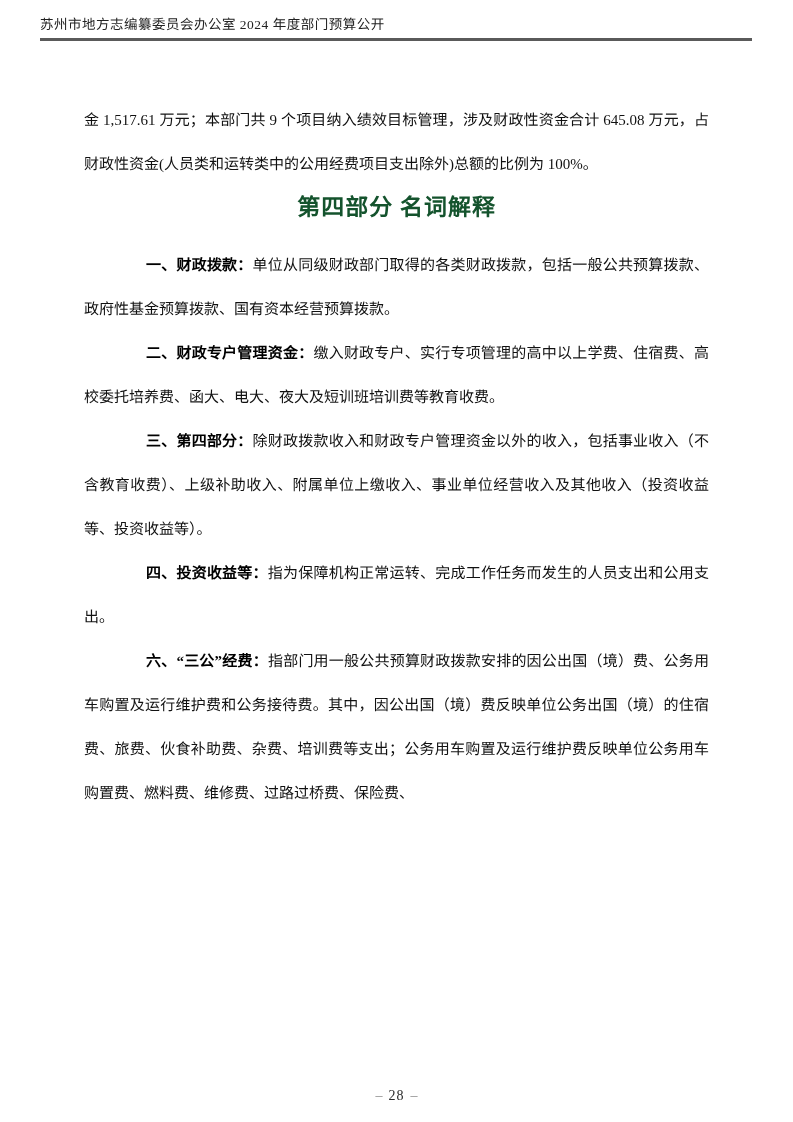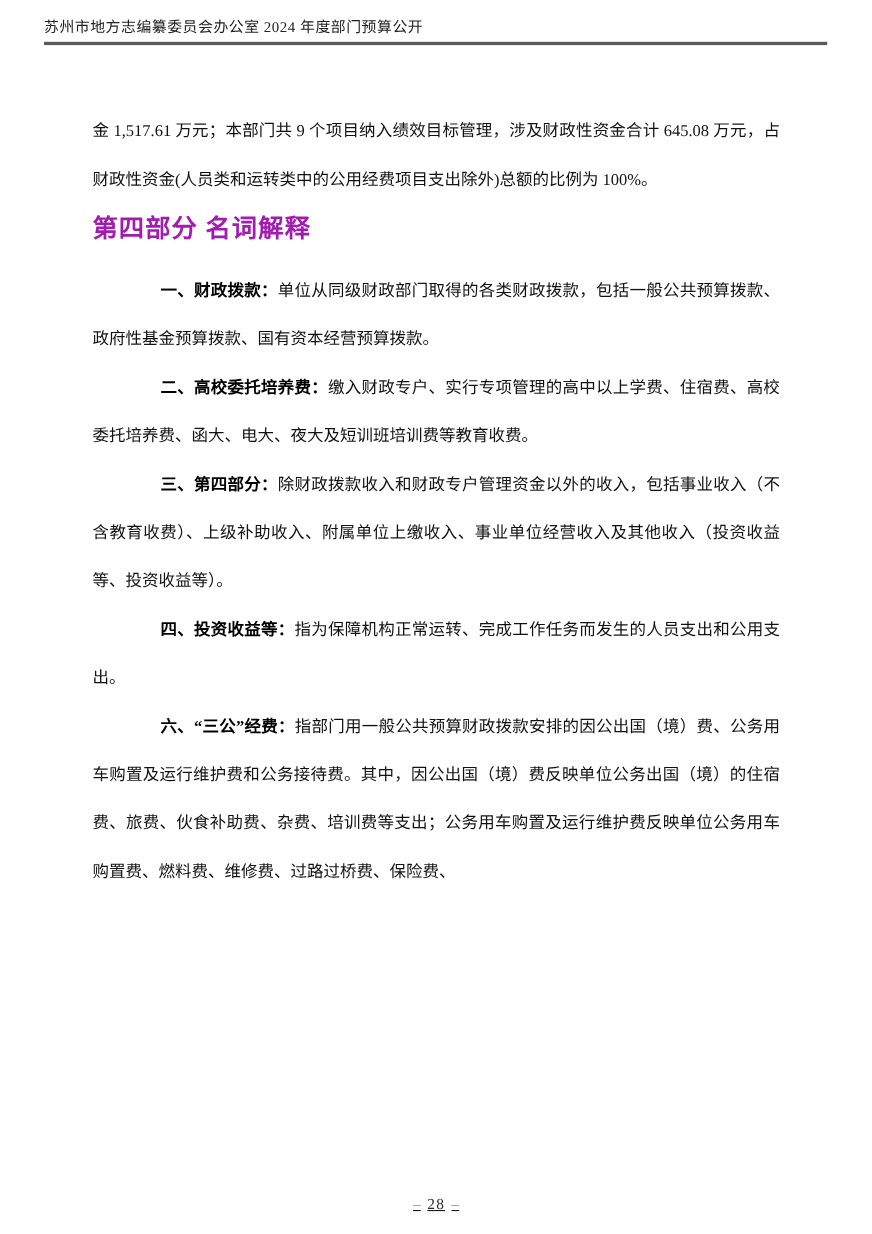--- a/index.html
+++ b/index.html
@@ -46,35 +46,34 @@
     text-align: justify;
     text-justify: inter-character;
     color: #111111;
   }
   .para.continuation { text-indent: 0; }
   .para.term { text-indent: 2em; }
   .term-label { font-weight: bold; color: #000000; margin-left: 32px; }
   .section-heading {
     font-size: 23px;
     font-weight: bold;
-    text-align: left;
+    text-align: center;
     line-height: 43px;
     margin: 0 0 14px 0;
-    color: #a21caf;
+    color: #14532d;
     letter-spacing: 1px;
   }
   
   .page-footer {
     position: absolute;
     bottom: 18px;
     left: 0;
     right: 0;
     text-align: center;
     font-size: 14px;
-    text-decoration: underline;
   }
   .footer-dash { color: #8a8a8a; padding: 0 6px; }
   .footer-number { color: #2a2a2a; letter-spacing: 1px; }
 </style>
 </head>
 <body>
 
 <div class="page">
 
   <div class="page-header">
@@ -83,21 +82,21 @@
   </div>
 
   <div class="content">
 
     <p class="para continuation">金 1,517.61 万元；本部门共 9 个项目纳入绩效目标管理，涉及财政性资金合计 645.08 万元，占财政性资金(人员类和运转类中的公用经费项目支出除外)总额的比例为 100%。</p>
 
     <h2 class="section-heading">第四部分  名词解释</h2>
 
     <p class="para term"><span class="term-label">一、财政拨款：</span><span>单位从同级财政部门取得的各类财政拨款，包括一般公共预算拨款、政府性基金预算拨款、国有资本经营预算拨款。</span></p>
 
-    <p class="para term"><span class="term-label">二、高校委托培养费：</span><span>缴入财政专户、实行专项管理的高中以上学费、住宿费、高校委托培养费、函大、电大、夜大及短训班培训费等教育收费。</span></p>
+    <p class="para term"><span class="term-label">二、财政专户管理资金：</span><span>缴入财政专户、实行专项管理的高中以上学费、住宿费、高校委托培养费、函大、电大、夜大及短训班培训费等教育收费。</span></p>
 
     <p class="para term"><span class="term-label">三、第四部分：</span><span>除财政拨款收入和财政专户管理资金以外的收入，包括事业收入（不含教育收费）、上级补助收入、附属单位上缴收入、事业单位经营收入及其他收入（投资收益等、投资收益等）。</span></p>
 
     <p class="para term"><span class="term-label">四、投资收益等：</span><span>指为保障机构正常运转、完成工作任务而发生的人员支出和公用支出。</span></p>
 
 
     <p class="para term"><span class="term-label">六、“三公”经费：</span><span>指部门用一般公共预算财政拨款安排的因公出国（境）费、公务用车购置及运行维护费和公务接待费。其中，因公出国（境）费反映单位公务出国（境）的住宿费、旅费、伙食补助费、杂费、培训费等支出；公务用车购置及运行维护费反映单位公务用车购置费、燃料费、维修费、过路过桥费、保险费、</span></p>
 
   </div>
 

